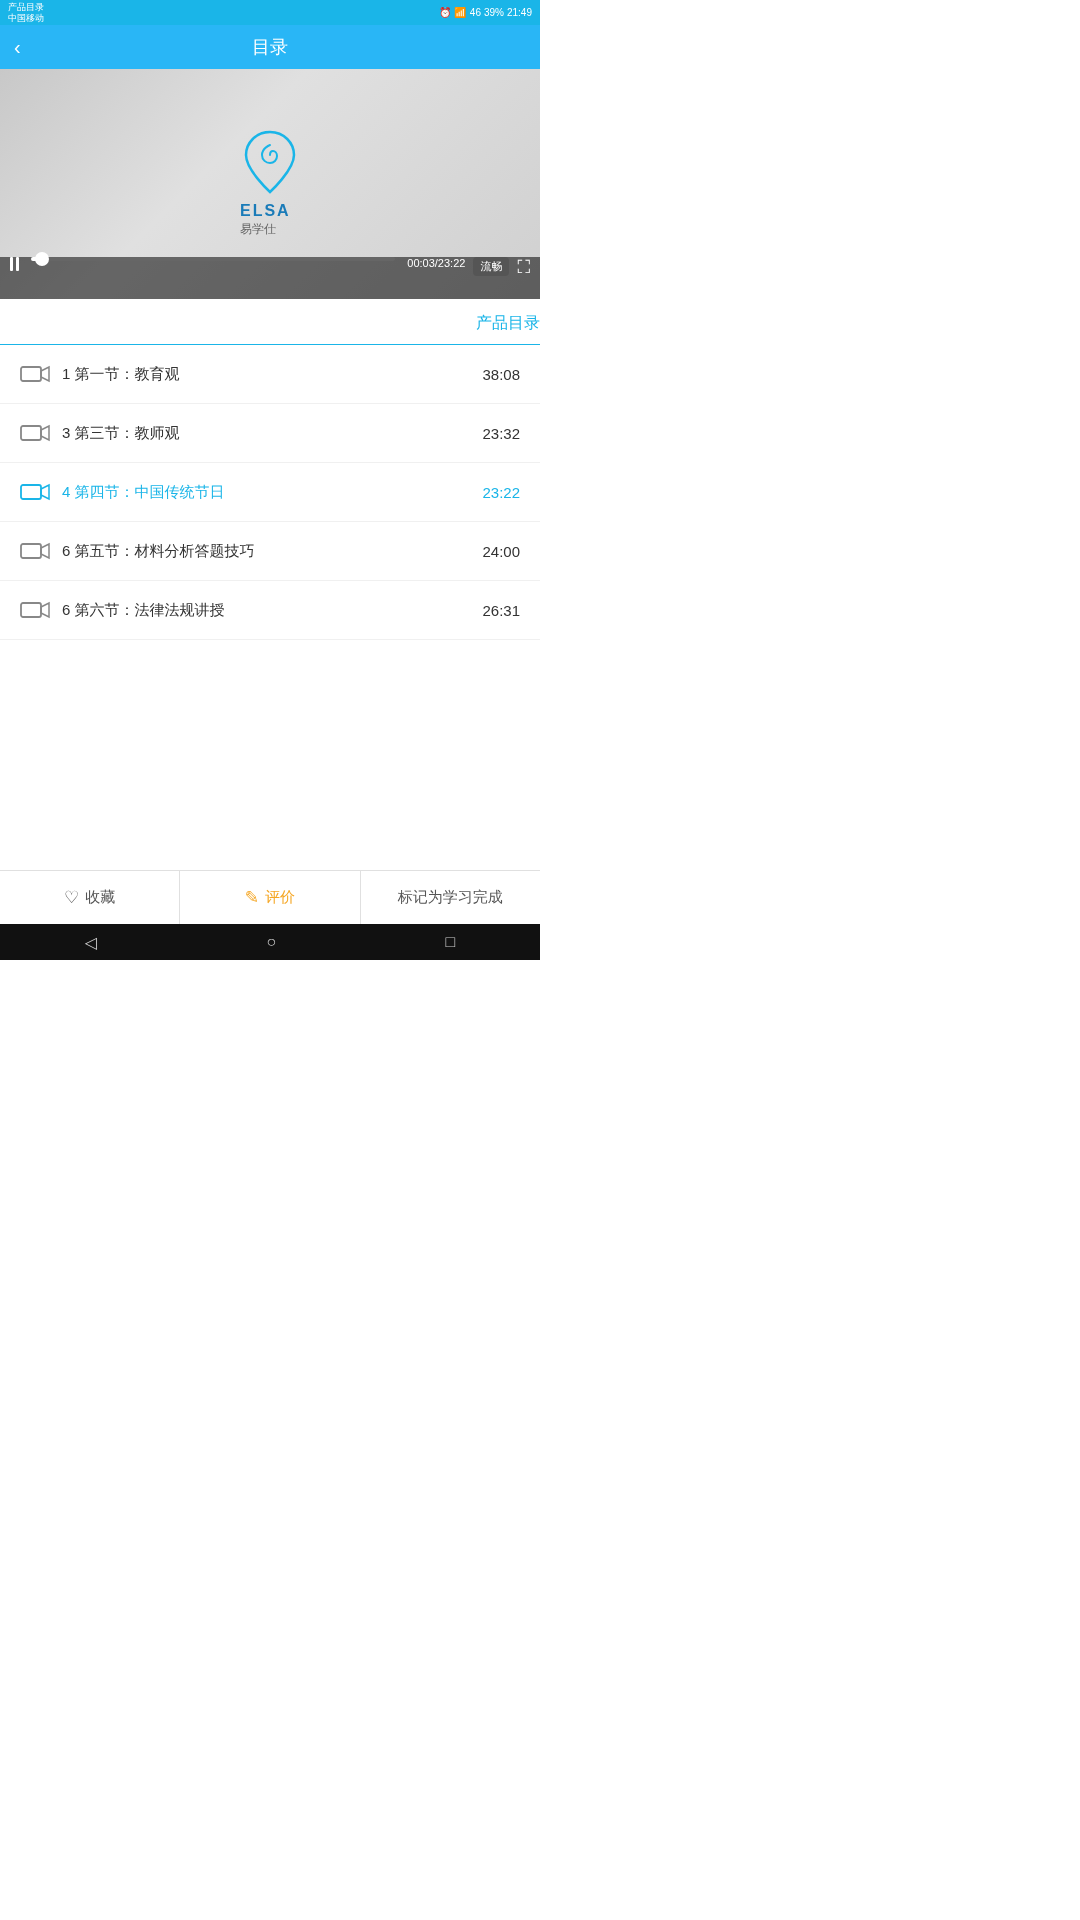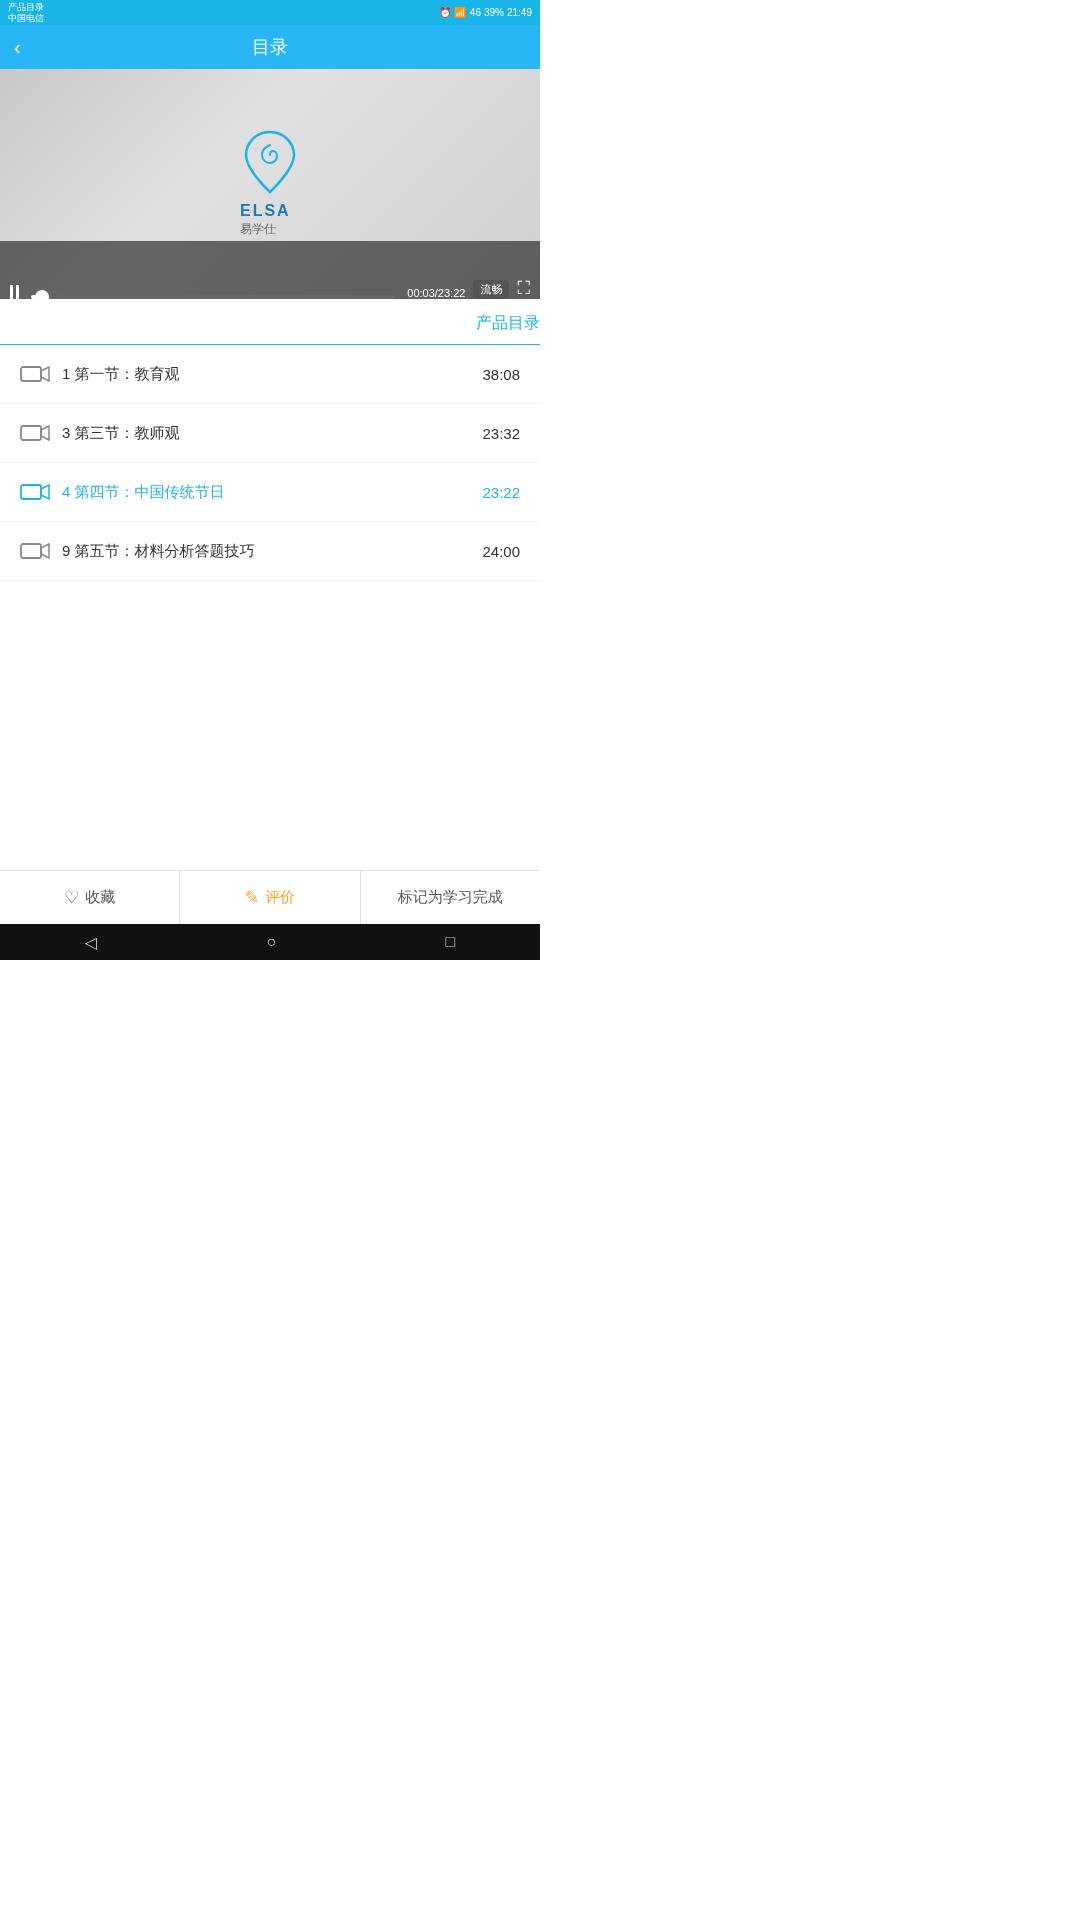--- a/index.html
+++ b/index.html
@@ -83,24 +83,24 @@
       font-size: 12px;
       margin-top: 1px;
     }
 
     
     .video-controls {
       position: absolute;
       bottom: 0;
       left: 0;
       right: 0;
-      height: 58px;
+      height: 42px;
       background: rgba(0,0,0,0.55);
       display: flex;
-      align-items: flex-end;
+      align-items: flex-start;
       padding: 0 10px;
       gap: 8px;
     }
     .ctrl-pause {
       display: flex;
       align-items: center;
       gap: 3px;
     }
     .pause-bar {
       width: 3px;
@@ -246,21 +246,21 @@
     .video-cam-icon {
       display: inline-block;
     }
   </style>
 </head>
 <body>
 
 <div class="status-bar">
   <div class="status-bar-left">
     <span>产品目录</span>
-    <span>中国电信</span>
+    <span>中国移动</span>
   </div>
   <div class="status-bar-right">
     <span>⏰</span>
     <span>📶</span>
     <span>46</span>
     <span>39%</span>
     <span>21:49</span>
   </div>
 </div>
 
@@ -331,22 +331,30 @@
         <polygon points="21,8 29,4 29,18 21,14" stroke="#1ab5e8" stroke-width="1.5" fill="none"></polygon>
       </svg>
       <span class="item-label">4 第四节：中国传统节日</span>
       <span class="item-duration">23:22</span>
     </div>
     <div class="course-item">
       <svg class="item-icon video-cam-icon" viewBox="0 0 30 22" fill="none">
         <rect x="1" y="4" width="20" height="14" rx="2" ry="2" stroke="#888" stroke-width="1.8" fill="none"></rect>
         <polygon points="21,8 29,4 29,18 21,14" stroke="#888" stroke-width="1.5" fill="none"></polygon>
       </svg>
-      <span class="item-label">9 第五节：材料分析答题技巧</span>
+      <span class="item-label">6 第五节：材料分析答题技巧</span>
       <span class="item-duration">24:00</span>
+    </div>
+    <div class="course-item">
+      <svg class="item-icon video-cam-icon" viewBox="0 0 30 22" fill="none">
+        <rect x="1" y="4" width="20" height="14" rx="2" ry="2" stroke="#888" stroke-width="1.8" fill="none"></rect>
+        <polygon points="21,8 29,4 29,18 21,14" stroke="#888" stroke-width="1.5" fill="none"></polygon>
+      </svg>
+      <span class="item-label">6 第六节：法律法规讲授</span>
+      <span class="item-duration">26:31</span>
     </div>
   </div>
 
 <div class="bottom-bar">
   <div class="bottom-btn">
     <span class="bottom-btn-icon">♡</span>
     <span>收藏</span>
   </div>
   <div class="bottom-btn orange">
     <span class="bottom-btn-icon">✎</span>

